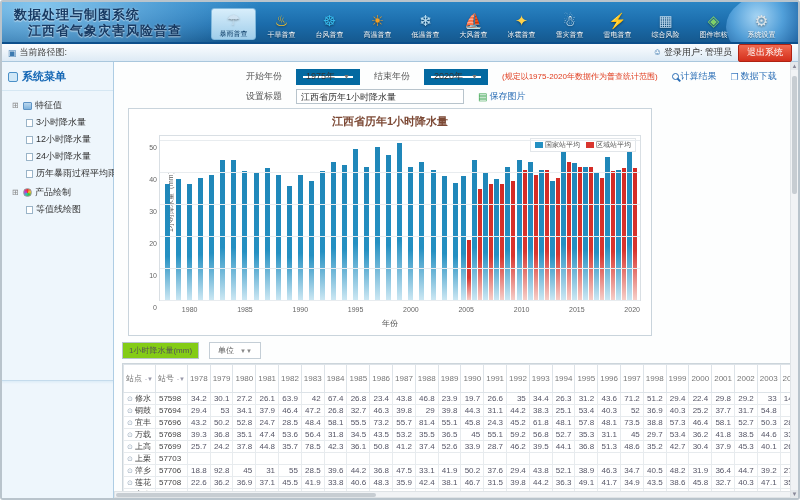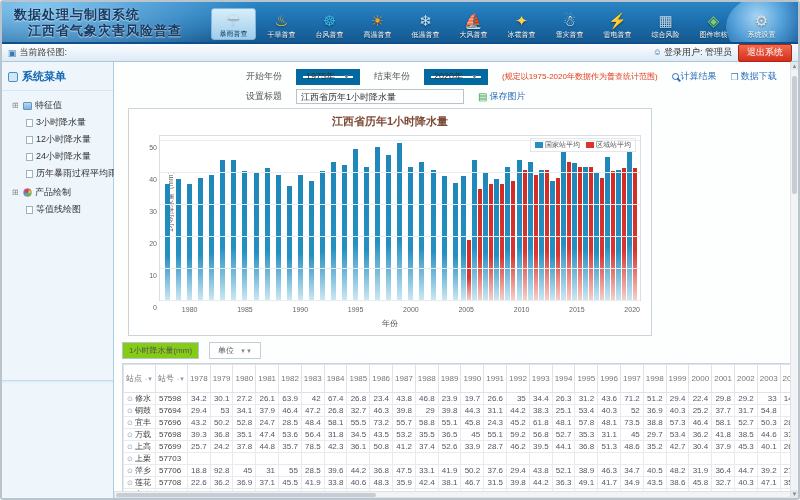--- a/index.html
+++ b/index.html
@@ -568,21 +568,21 @@
                   <td>43.2</td>
                   <td>50.2</td>
                   <td>52.8</td>
                   <td>24.7</td>
                   <td>28.5</td>
                   <td>48.4</td>
                   <td>58.1</td>
                   <td>55.5</td>
                   <td>73.2</td>
                   <td>55.7</td>
-                  <td>58.8</td>
+                  <td>81.4</td>
                   <td>55.1</td>
                   <td>45.8</td>
                   <td>24.3</td>
                   <td>45.2</td>
                   <td>61.8</td>
                   <td>48.1</td>
                   <td>57.8</td>
                   <td>48.1</td>
                   <td>73.5</td>
                   <td>38.8</td>

